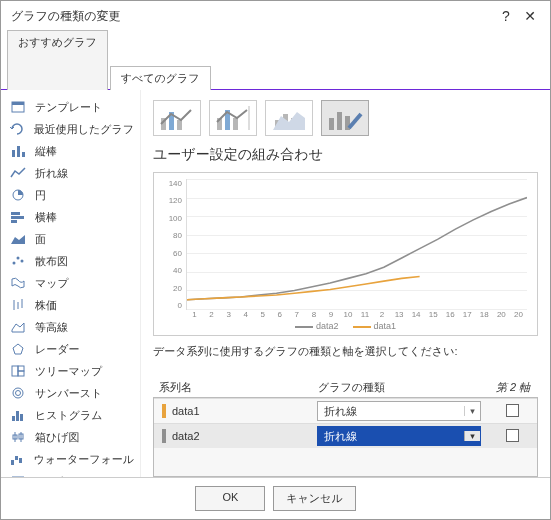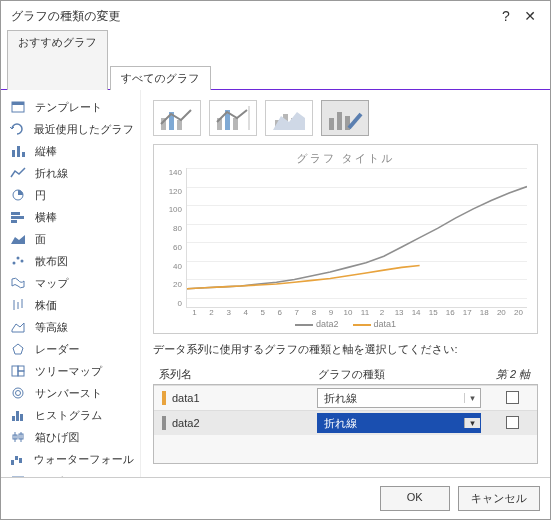--- a/index.html
+++ b/index.html
@@ -123,21 +123,21 @@
   .grid-line { position:absolute; left:0; right:0; border-top:1px solid #eee; }
   .xaxis {
     display:flex; font-size:8px; color:#888; padding-left:22px;
   }
   .xaxis span { flex:1; text-align:center; }
   .legend {
     display:flex; gap:14px; justify-content:center; font-size:9px; color:#888; padding-top:2px;
   }
   .legend .sw { display:inline-block; width:18px; height:2px; vertical-align:middle; margin-right:3px; }
   .table-wrap { margin: 2px 12px 0 12px; }
-  .instr { font-size:11px; margin-bottom:8px; }
+  .instr { font-size:11px; margin-bottom:19px; }
   .grid {
     border:1px solid #bbb;
     width:100%;
   }
   .grid-header, .grid-row {
     display:flex; align-items:center;
   }
   .grid-header { font-size:11px; padding:2px 0; }
   .grid-header .c1 { flex:1; padding-left:6px; }
   .grid-header .c2 { width:170px; }
@@ -156,21 +156,21 @@
   .grid-row.selected .combo { background:#1a4fb0; color:#fff; border-color:#1a4fb0; }
   .grid-row.selected .combo .dd { background:#e8e8e8; color:#333; border-left-color:#aaa; }
   .grid-row.selected { background:#e9e9e9; }
   .checkbox {
     width:13px; height:13px; border:1px solid #666; display:inline-block; background:#fff;
   }
   .grid-body { height:78px; background:#f7f7f7; }
   .footer {
     border-top:1px solid #ccc;
     padding:8px 10px;
-    display:flex; justify-content:flex-end; gap:8px;
+    display:flex; justify-content:center; gap:8px;
   }
   .btn {
     min-width:70px; padding:4px 12px; border:1px solid #999; background:#f5f5f5; cursor:pointer; text-align:center;
   }
 </style>
 </head>
 <body>
 
 <div class="titlebar">
   <span class="title">グラフの種類の変更</span>
@@ -394,23 +394,23 @@
       <div class="thumb selected">
         <svg width="40" height="28">
             <rect x="4" y="14" width="5" height="12" fill="#9c9c9c"></rect>
             <rect x="12" y="8" width="5" height="18" fill="#9c9c9c"></rect>
             <rect x="20" y="12" width="5" height="14" fill="#9c9c9c"></rect>
             <line x1="24" y1="24" x2="36" y2="10" stroke="#5b7fb0" stroke-width="4"></line>
           </svg>
       </div>
     </div>
 
+    <div class="section-title">ユーザー設定の組み合わせ</div>
 
     <div class="preview">
-      <div class="chart-title">グラフ タイトル</div>
       <div class="chart-area">
         <div class="yaxis" id="yaxis">
             <span>140</span>
             <span>120</span>
             <span>100</span>
             <span>80</span>
             <span>60</span>
             <span>40</span>
             <span>20</span>
             <span>0</span>

